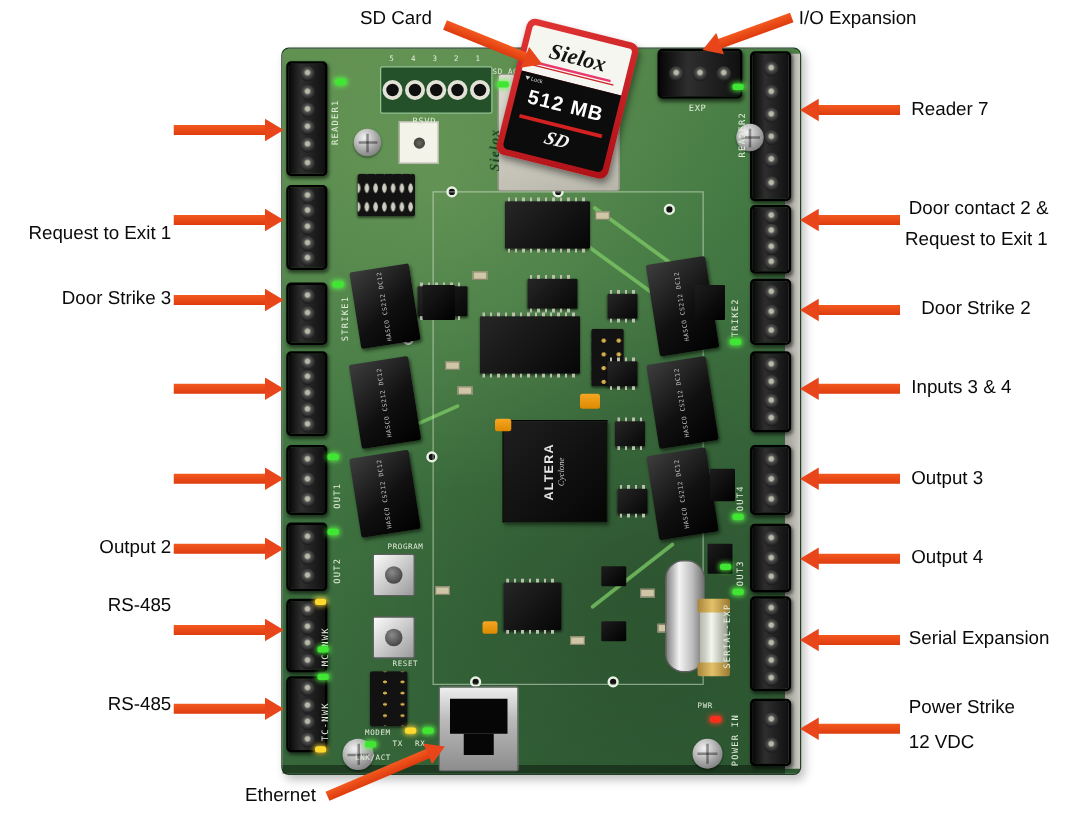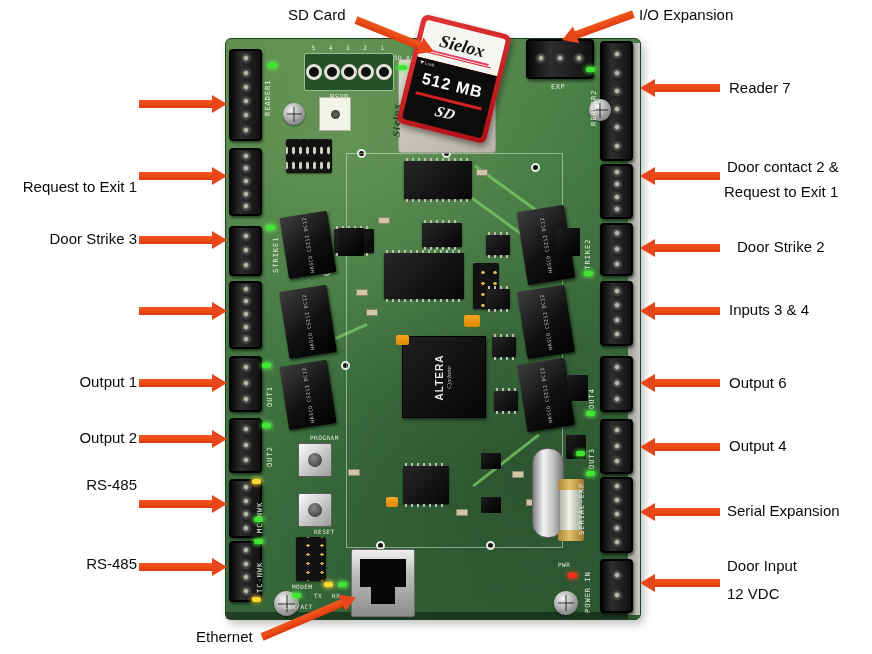--- a/index.html
+++ b/index.html
@@ -115,34 +115,33 @@
   .sdredline{width:82%;height:3px;background:#d42121;margin:5px 0 3px;}
   .sdlogo{font:bold italic 15px "Liberation Serif",serif;color:#f4f4f4;transform:skewX(-10deg);}
 </style>
 </head>
 <body>
 
 <div class="stage">
 
   <div class="lbl ra" style="top:178px">Request to Exit 1</div>
   <div class="lbl ra" style="top:230px">Door Strike 3</div>
-  <div class="lbl ra" style="top:373px">Output 1</div>
   <div class="lbl ra" style="top:429px">Output 2</div>
   <div class="lbl ra" style="top:476px">RS-485</div>
   <div class="lbl ra" style="top:555px">RS-485</div>
 
   <div class="lbl" style="left:729px;top:79px">Reader 7</div>
   <div class="lbl" style="left:727px;top:158px">Door contact 2 &amp;</div>
   <div class="lbl" style="left:724px;top:183px">Request to Exit 1</div>
   <div class="lbl" style="left:737px;top:238px">Door Strike 2</div>
   <div class="lbl" style="left:729px;top:301px">Inputs 3 &amp; 4</div>
-  <div class="lbl" style="left:729px;top:374px">Output 6</div>
+  <div class="lbl" style="left:729px;top:374px">Output 3</div>
   <div class="lbl" style="left:729px;top:437px">Output 4</div>
   <div class="lbl" style="left:727px;top:502px">Serial Expansion</div>
-  <div class="lbl" style="left:727px;top:557px">Door Input</div>
+  <div class="lbl" style="left:727px;top:557px">Power Strike</div>
   <div class="lbl" style="left:727px;top:585px">12 VDC</div>
 
   <div class="lbl" style="left:288px;top:6px">SD Card</div>
   <div class="lbl" style="left:639px;top:6px">I/O Expansion</div>
   <div class="lbl" style="left:196px;top:628px">Ethernet</div>
 
   <div class="ar r" style="left:139px;top:95px;width:88px">
       <div class="sh"></div>
       <div class="hd"></div>
     </div>

